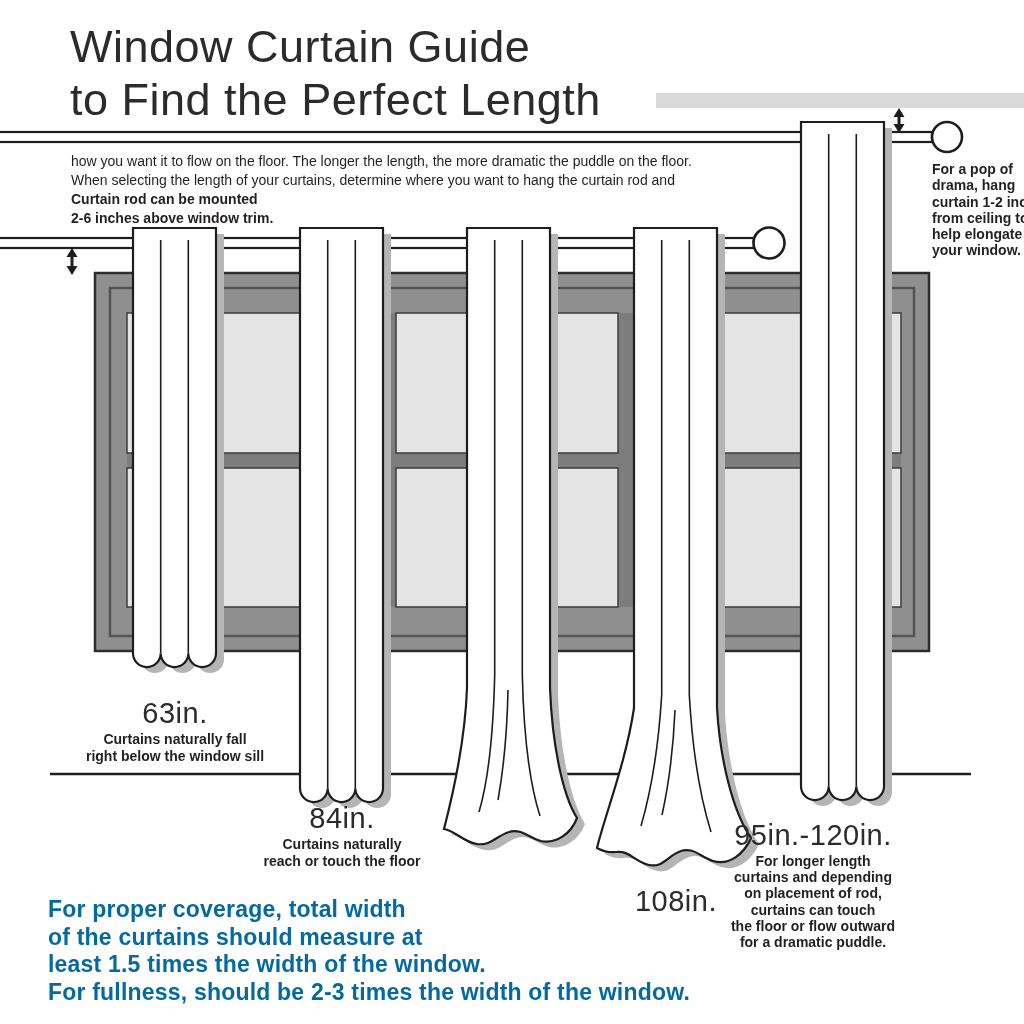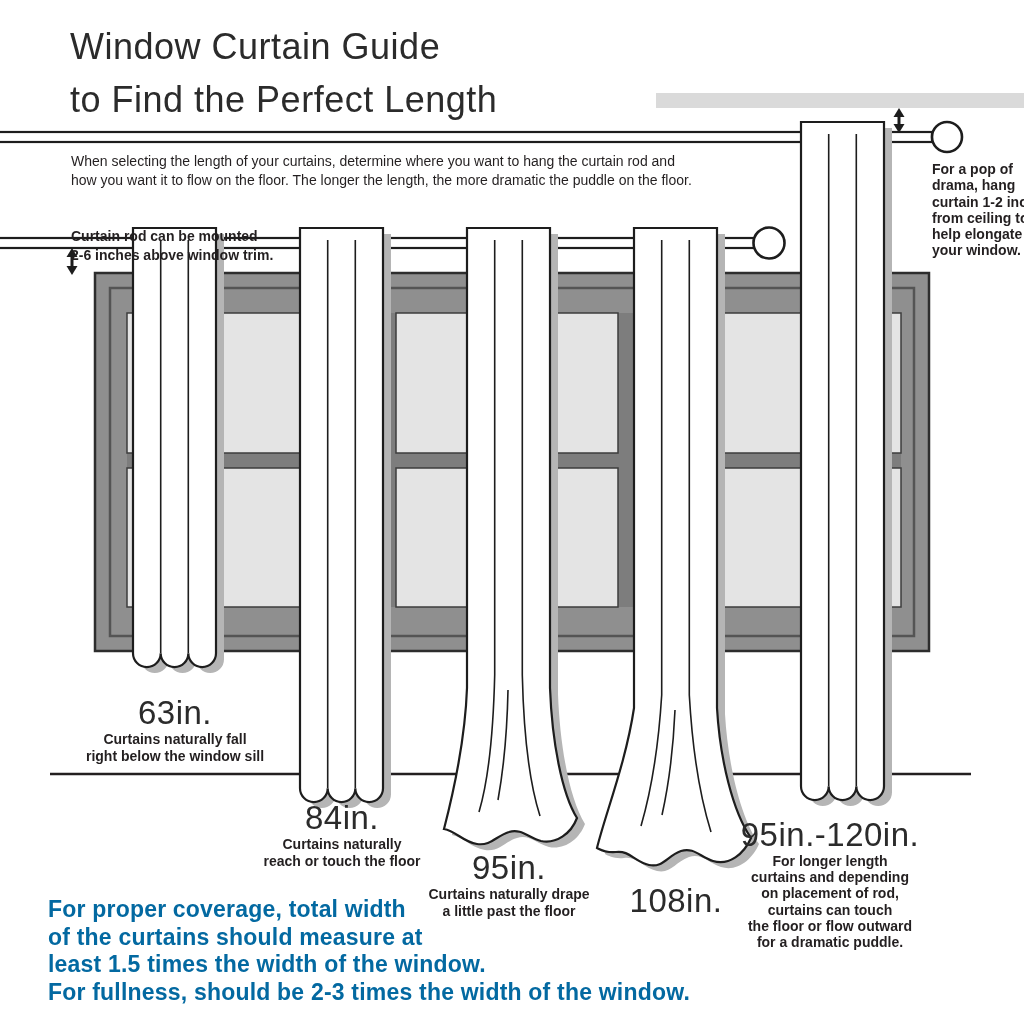--- a/index.html
+++ b/index.html
@@ -2,32 +2,32 @@
 <html><head>
 <meta charset="utf-8">
 <style>
   html,body{margin:0;padding:0;background:#ffffff;}
   .canvas{
     position:relative;width:1024px;height:1024px;background:#ffffff;overflow:hidden;
     font-family:"Liberation Sans","DejaVu Sans",sans-serif;color:#231f20;
   }
   .canvas svg{position:absolute;left:0;top:0;}
   .abs{position:absolute;}
-  .title{left:70px;top:20px;font-size:36px;line-height:53px;font-weight:400;letter-spacing:.5px;color:#2b2b2b;}
+  .title{left:70px;top:20px;font-size:45px;line-height:53px;font-weight:400;letter-spacing:.5px;color:#2b2b2b;}
   .intro{left:71px;top:152px;font-size:14px;line-height:19px;color:#231f20;}
-  .rodnote{left:71px;top:190px;font-size:14px;line-height:19px;font-weight:700;color:#231f20;margin-top:37px;}
+  .rodnote{left:71px;top:190px;font-size:14px;line-height:19px;font-weight:700;color:#231f20;}
   .tip{left:898px;top:161px;width:126px;font-size:14px;line-height:16.3px;font-weight:700;color:#231f20;margin-left:34px;}
   .clabel{width:240px;text-align:center;}
-  .clabel .size{font-size:33px;line-height:32px;font-weight:400;letter-spacing:.5px;color:#2b2b2b;}
+  .clabel .size{font-size:29px;line-height:32px;font-weight:400;letter-spacing:.5px;color:#2b2b2b;}
   .clabel .desc{font-size:14px;line-height:17px;color:#231f20;margin-top:2px;font-weight:bold;}
   .lbl63{left:55px;top:697px;}
   .lbl84{left:222px;top:802px;}
   .lbl95{left:389px;top:852px;}
   .lbl108{left:556px;top:885px;}
-  .lbl120{left:710px;top:819px;}
+  .lbl120{left:693px;top:819px;}
   .lbl120 .desc{line-height:16.2px;}
   .coverage{left:48px;top:896px;font-size:23px;line-height:27.5px;font-weight:700;color:#0369a1;letter-spacing:.2px;}
 </style>
 </head>
 <body>
 
 <div class="canvas">
 
   <svg width="1024" height="1024" viewBox="0 0 1024 1024">
 
@@ -100,22 +100,22 @@
       <polygon points="899,133 893.5,124 904.5,124" fill="#1d1d1d"></polygon>
     </g>
   </svg>
 
   <div class="abs title">
     <div>Window Curtain Guide</div>
     <div>to Find the Perfect Length</div>
   </div>
 
   <div class="abs intro">
+    <div>how you want it to flow on the floor. The longer the length, the more dramatic the puddle on the floor.</div>
     <div>When selecting the length of your curtains, determine where you want to hang the curtain rod and</div>
-    <div>how you want it to flow on the floor. The longer the length, the more dramatic the puddle on the floor.</div>
   </div>
 
   <div class="abs rodnote">
     <div>Curtain rod can be mounted</div>
     <div>2-6 inches above window trim.</div>
   </div>
 
   <div class="abs tip">
     <div>For a pop of</div>
     <div>drama, hang</div>
@@ -134,27 +134,20 @@
   </div>
 
   <div class="abs clabel lbl84">
     <div class="size">84in.</div>
     <div class="desc">
       <div>Curtains naturally</div>
       <div>reach or touch the floor</div>
     </div>
   </div>
 
-  <div class="abs clabel lbl95">
-    <div class="size">95in.</div>
-    <div class="desc">
-      <div>Curtains naturally drape</div>
-      <div>a little past the floor</div>
-    </div>
-  </div>
 
   <div class="abs clabel lbl108">
     <div class="size">108in.</div>
   </div>
 
   <div class="abs clabel lbl120">
     <div class="size">95in.-120in.</div>
     <div class="desc">
       <div>For longer length</div>
       <div>curtains and depending</div>

